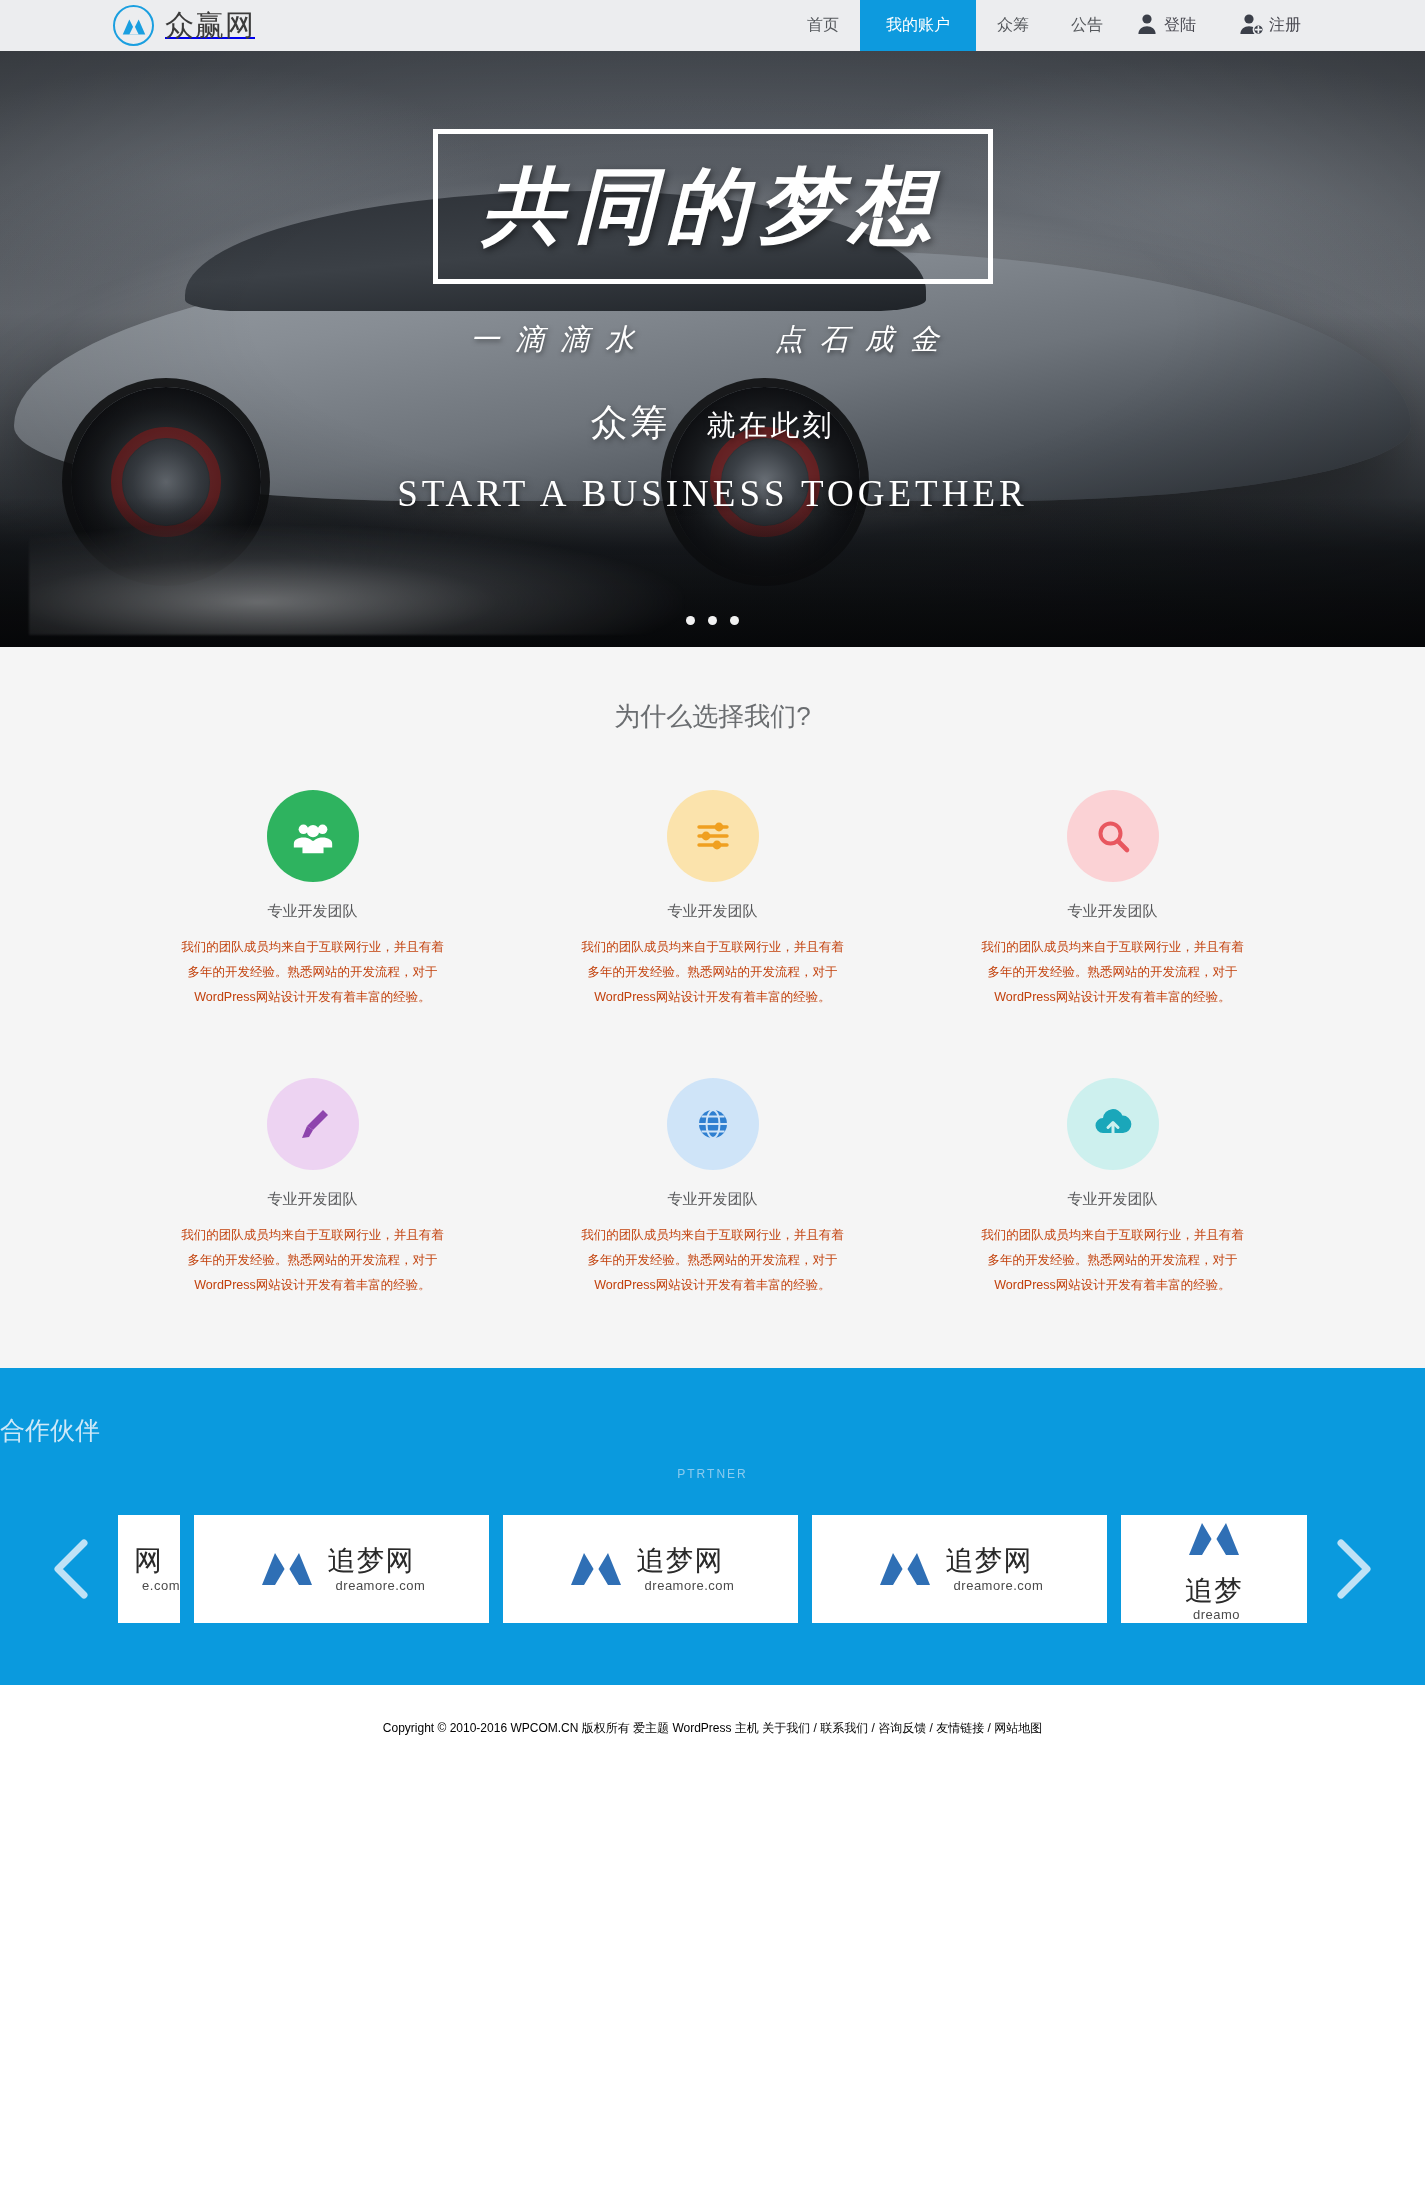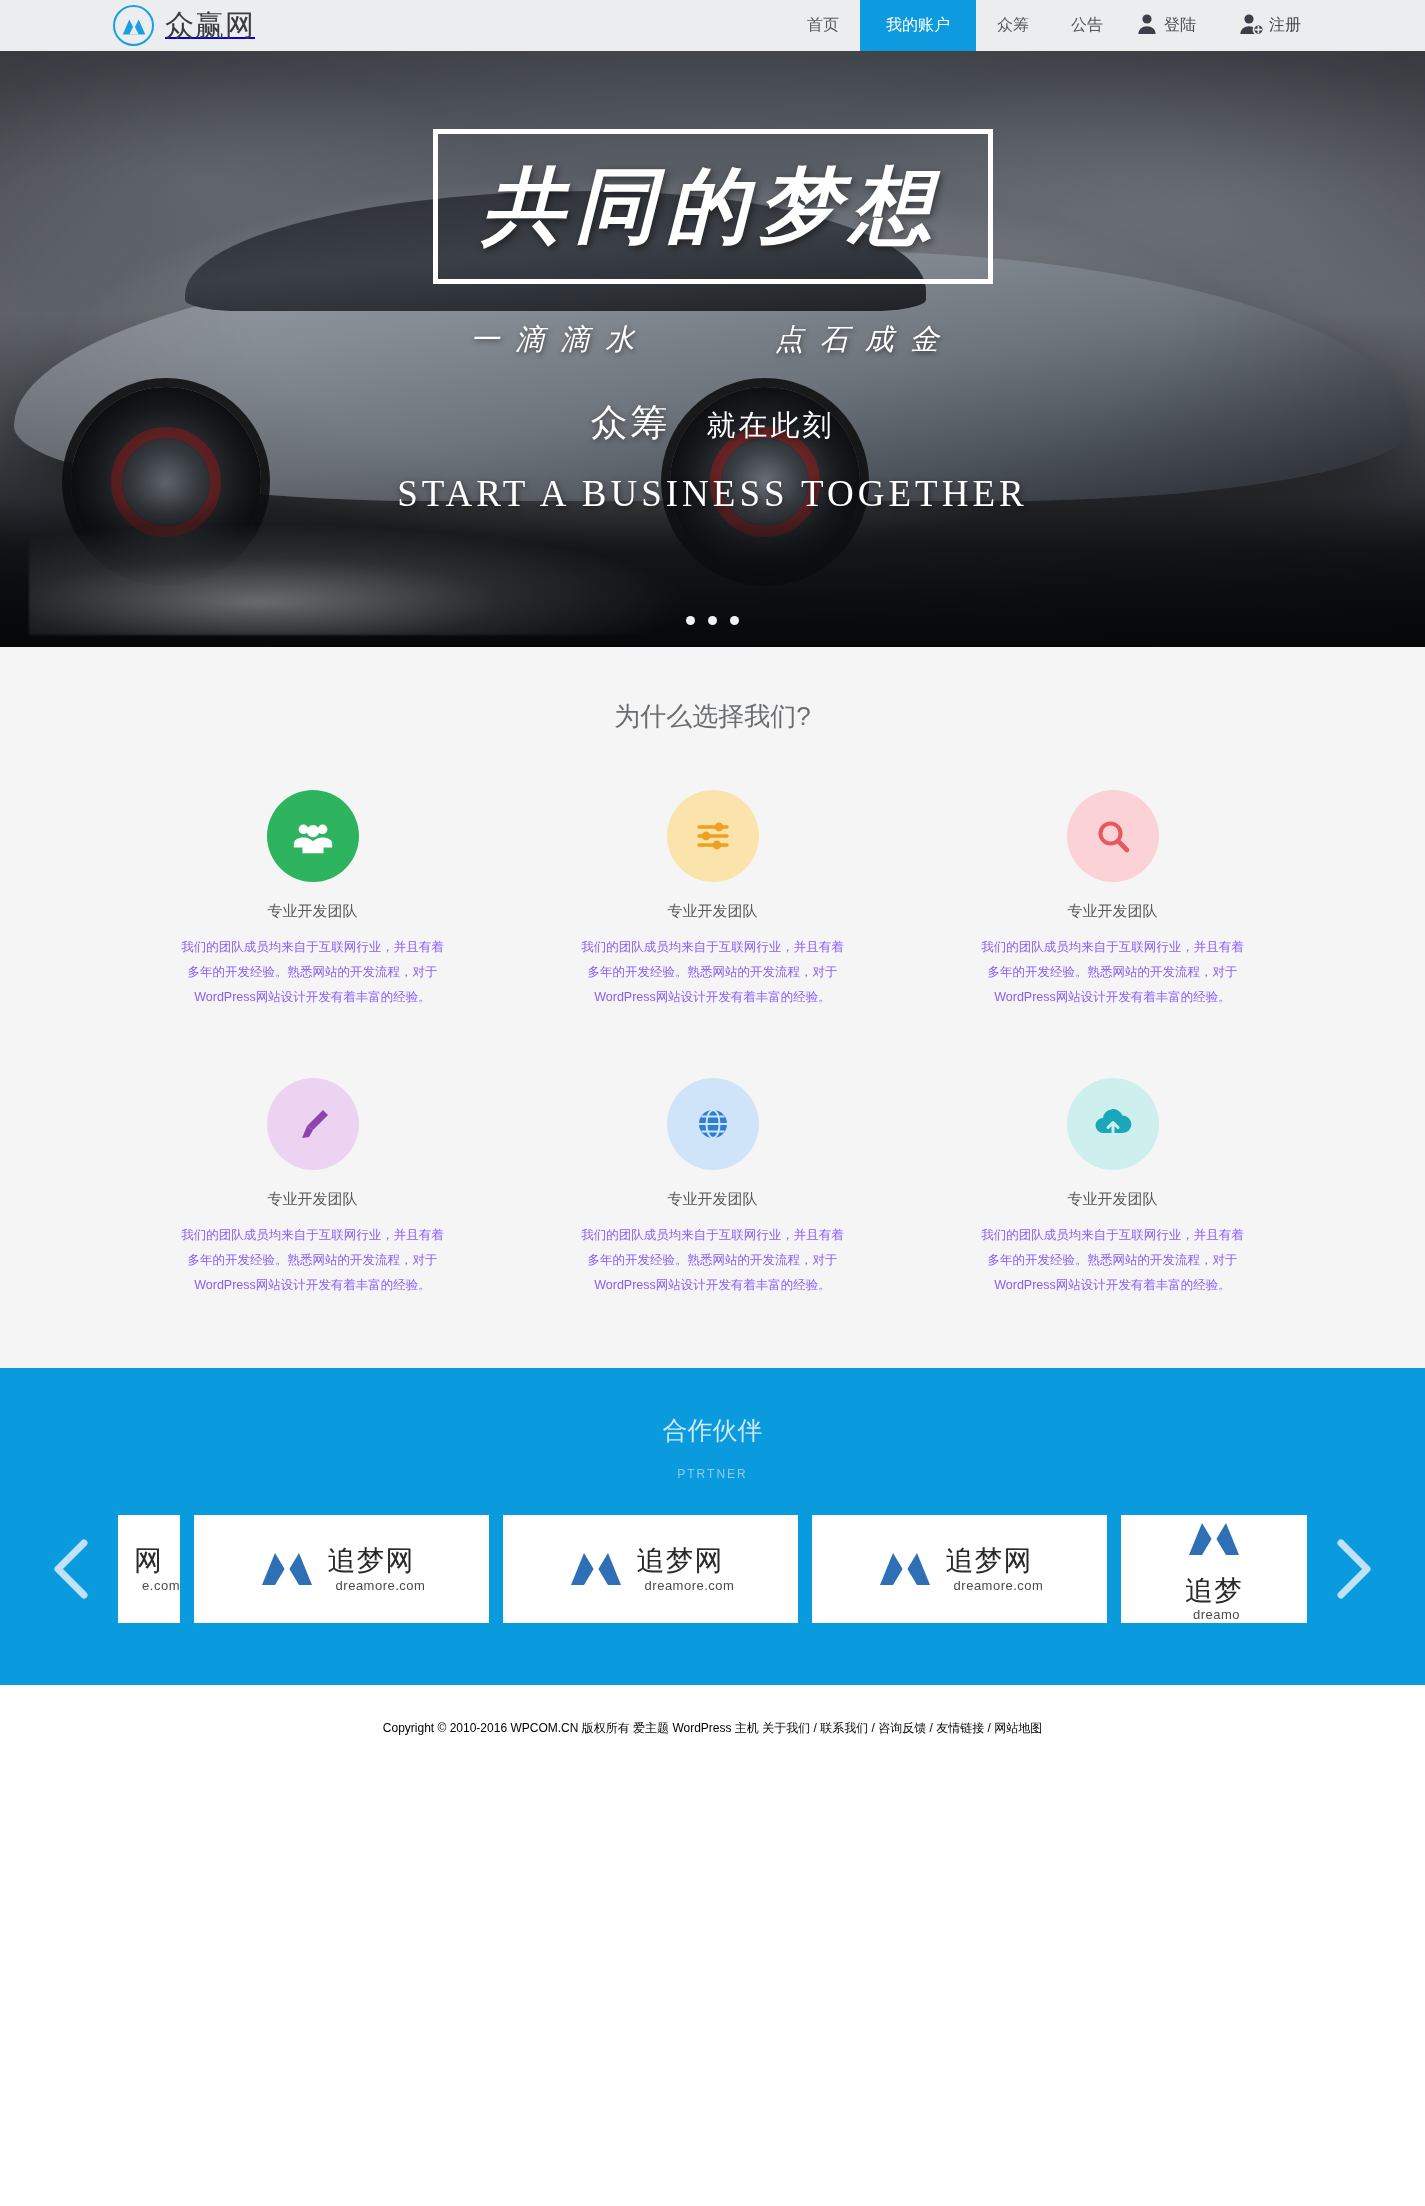--- a/index.html
+++ b/index.html
@@ -236,33 +236,32 @@
     margin-bottom: 20px;
   }
   .feature-title {
     font-size: 15px;
     color: #58595b;
     margin-bottom: 14px;
   }
   .feature-desc {
     font-size: 12.5px;
     line-height: 2.0;
-    color: #8b5cf6;
+    color: #c2410c;
     text-align: center;
     max-width: 270px;
   }
 
   
   .partners {
     background: #0a9ade;
     padding: 46px 0 62px;
     position: relative;
   }
   .partners-title {
-    text-align: center;
     font-size: 25px;
     color: #cfe9f8;
     font-weight: 400;
     margin-bottom: 20px;
   }
   .partners-sub {
     text-align: center;
     font-size: 12px;
     color: #8ccbee;
     letter-spacing: 2px;

